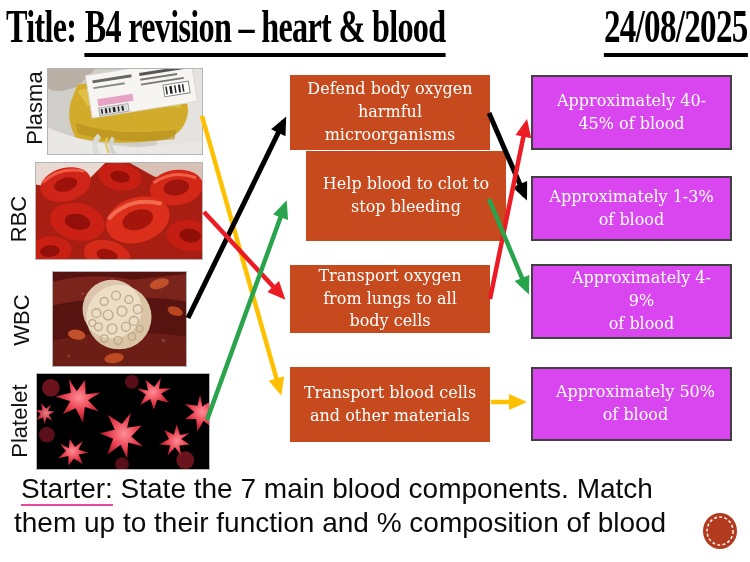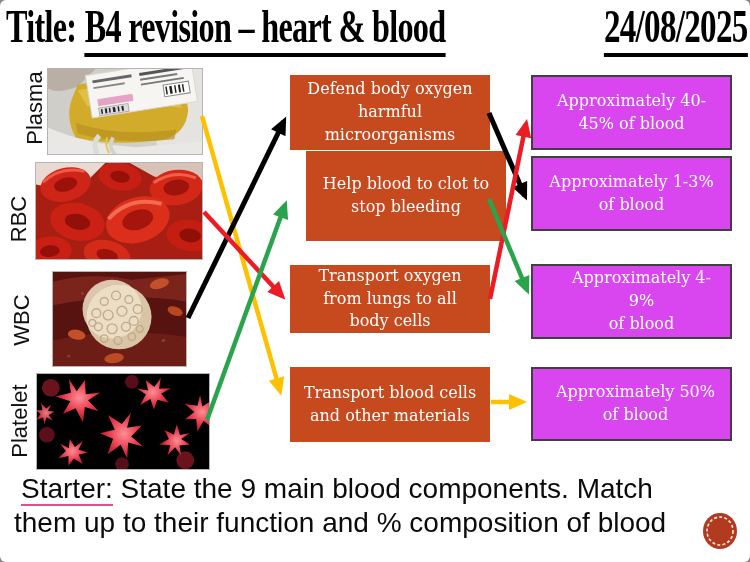--- a/index.html
+++ b/index.html
@@ -1,18 +1,18 @@
 <!DOCTYPE html>
 <html><head>
 <meta charset="utf-8">
 <style>
   html,body { margin:0; padding:0; background:#888; }
   .slide {
     position:relative; width:750px; height:562px; background:#ffffff;
-    overflow:hidden; font-family:"Liberation Sans", sans-serif;border-radius:6px;
+    overflow:hidden; font-family:"Liberation Sans", sans-serif;
   }
 
   
   .title {
     position:absolute; left:6px; top:2px; white-space:nowrap;
     font-family:"Liberation Serif", serif; font-weight:700; font-size:46px; line-height:1.1;
     letter-spacing:-1px; color:#000; transform:scaleX(0.70); transform-origin:0 0;
   }
   .title .t-prefix { margin-right:12px; }
   .u-thick { border-bottom:4px solid #000; padding-bottom:1px; }
@@ -38,21 +38,21 @@
     color:#fff; font-family:"DejaVu Serif", serif; font-size:16px; line-height:1.42;
     white-space:pre-line; padding:2px 8px;
   }
   .fn  { left:290px; width:200px; background:#C64A1E; }
   .pct { left:531px; width:201px; background:#d946ef; border:2px solid #404040; }
   #fn-0  { top:75px;  height:75px; }
   #fn-1  { top:151px; height:90px;margin-left:16px; }
   #fn-2  { top:265px; height:68px; }
   #fn-3  { top:367px; height:75px; }
   #pct-0 { top:75px;  height:75px; }
-  #pct-1 { top:156px; height:75px; }
+  #pct-1 { top:176px; height:65px; }
   #pct-2 { top:264px; height:75px;padding-left:28px; }
   #pct-3 { top:367px; height:74px;padding-left:16px; }
 
   
   .arrows { position:absolute; left:0; top:0; pointer-events:none; }
 
   
   .starter {
     position:absolute; left:14px; top:472px; width:700px;
     font-size:28px; line-height:1.22; color:#0b0b0b;
@@ -260,21 +260,21 @@
     <line x1="188" y1="318" x2="284" y2="121" stroke="#000000" stroke-width="5" marker-end="url(#ah-black)"></line>
     <line x1="204" y1="212" x2="282" y2="296" stroke="#EC1C24" stroke-width="4.5" marker-end="url(#ah-red)"></line>
     <line x1="207" y1="420" x2="285" y2="205" stroke="#2AA44C" stroke-width="4.5" marker-end="url(#ah-green)"></line>
     <line x1="489" y1="113" x2="525" y2="196" stroke="#000000" stroke-width="5" marker-end="url(#ah-black)"></line>
     <line x1="490" y1="299" x2="526" y2="124" stroke="#EC1C24" stroke-width="4.5" marker-end="url(#ah-red)"></line>
     <line x1="489" y1="199" x2="527" y2="290" stroke="#2AA44C" stroke-width="4.5" marker-end="url(#ah-green)"></line>
     <line x1="491" y1="402" x2="522" y2="402" stroke="#FFC000" stroke-width="4.5" marker-end="url(#ah-yellow)"></line>
   </svg>
 
   <div class="starter">
-    <span class="u-label">Starter:</span> <span>State the 9 main blood components. Match them up to their function and % composition of blood</span>
+    <span class="u-label">Starter:</span> <span>State the 7 main blood components. Match them up to their function and % composition of blood</span>
   </div>
 
   <div class="next-dot">
     <svg width="36" height="38" viewBox="0 0 36 38">
       <ellipse cx="18" cy="19" rx="17" ry="18" fill="#B23A1F"></ellipse>
       <ellipse cx="18" cy="19" rx="13" ry="14" fill="none" stroke="#ffffff" stroke-width="1.6" stroke-dasharray="3 2.2" opacity="0.9"></ellipse>
     </svg>
   </div>
 
 </div>

